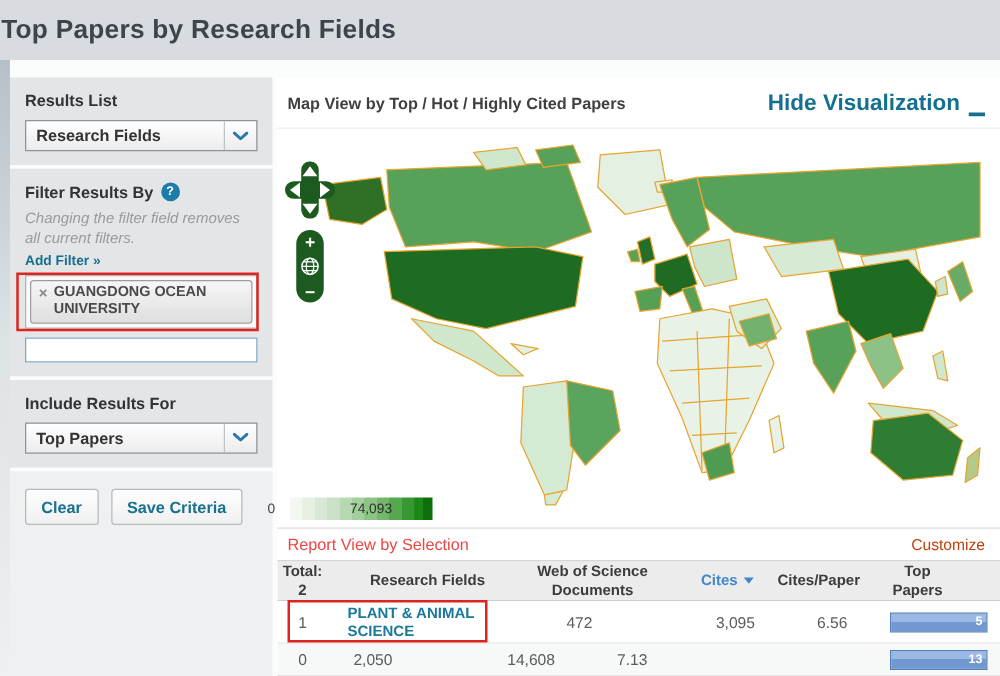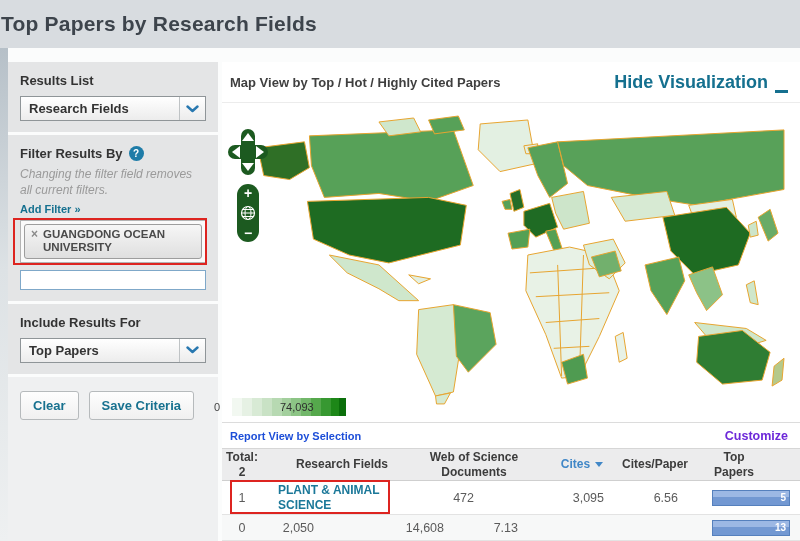--- a/index.html
+++ b/index.html
@@ -59,22 +59,22 @@
   .legend { position:absolute; left:-8px; bottom:6px; display:flex; align-items:center; }
   .lg-min { font-size:11px; color:#444; width:10px; z-index:2; margin-right:-2px; }
   .lg-bar { position:relative; width:124px; height:18px;
     background:linear-gradient(90deg,#ffffff 0 8%,#f2f8f1 8% 16%,#e6f1e4 16% 24%,#d8ead5 24% 32%,
       #c9e2c5 32% 40%,#b7d9b2 40% 48%,#a3cf9d 48% 56%,#8cc485 56% 64%,#72b76a 64% 72%,
       #55a84c 72% 80%,#379831 80% 88%,#1d8718 88% 94%,#0b6f0b 94% 100%); }
   .lg-max { position:absolute; left:58px; top:3px; font-size:11px; color:#2f2f2f; }
 
   .report-header { height:26px; display:flex; align-items:center; justify-content:space-between;
                    padding:0 12px 0 8px; border-top:1px solid #dcdcdc; }
-  .rep-title { font-size:11px; font-weight:bold; color:#1d4ed8; }
-  .customize { font-size:12.5px; font-weight:bold; color:#6d28d9; cursor:pointer; text-decoration:none; }
+  .rep-title { font-size:13px; font-weight:normal; color:#ef4444; }
+  .customize { font-size:12.5px; font-weight:normal; color:#c2410c; cursor:pointer; text-decoration:none; }
 
   
   .thead { display:flex; align-items:center; min-height:33px; background:#ececed;
            border-top:1px solid #d6d6d6; border-bottom:1px solid #cfcfcf;
            font-size:12px; font-weight:bold; color:#3c3c3c; }
   .trow { display:flex; align-items:center; position:relative; border-bottom:1px solid #e3e3e3; }
   .trow-0 { height:34px; background:#fff; }
   .trow-1 { height:26px; background:#f7f8f8; }
   .c { flex:none; }
   .c-rank { width:40px; text-align:center; }

